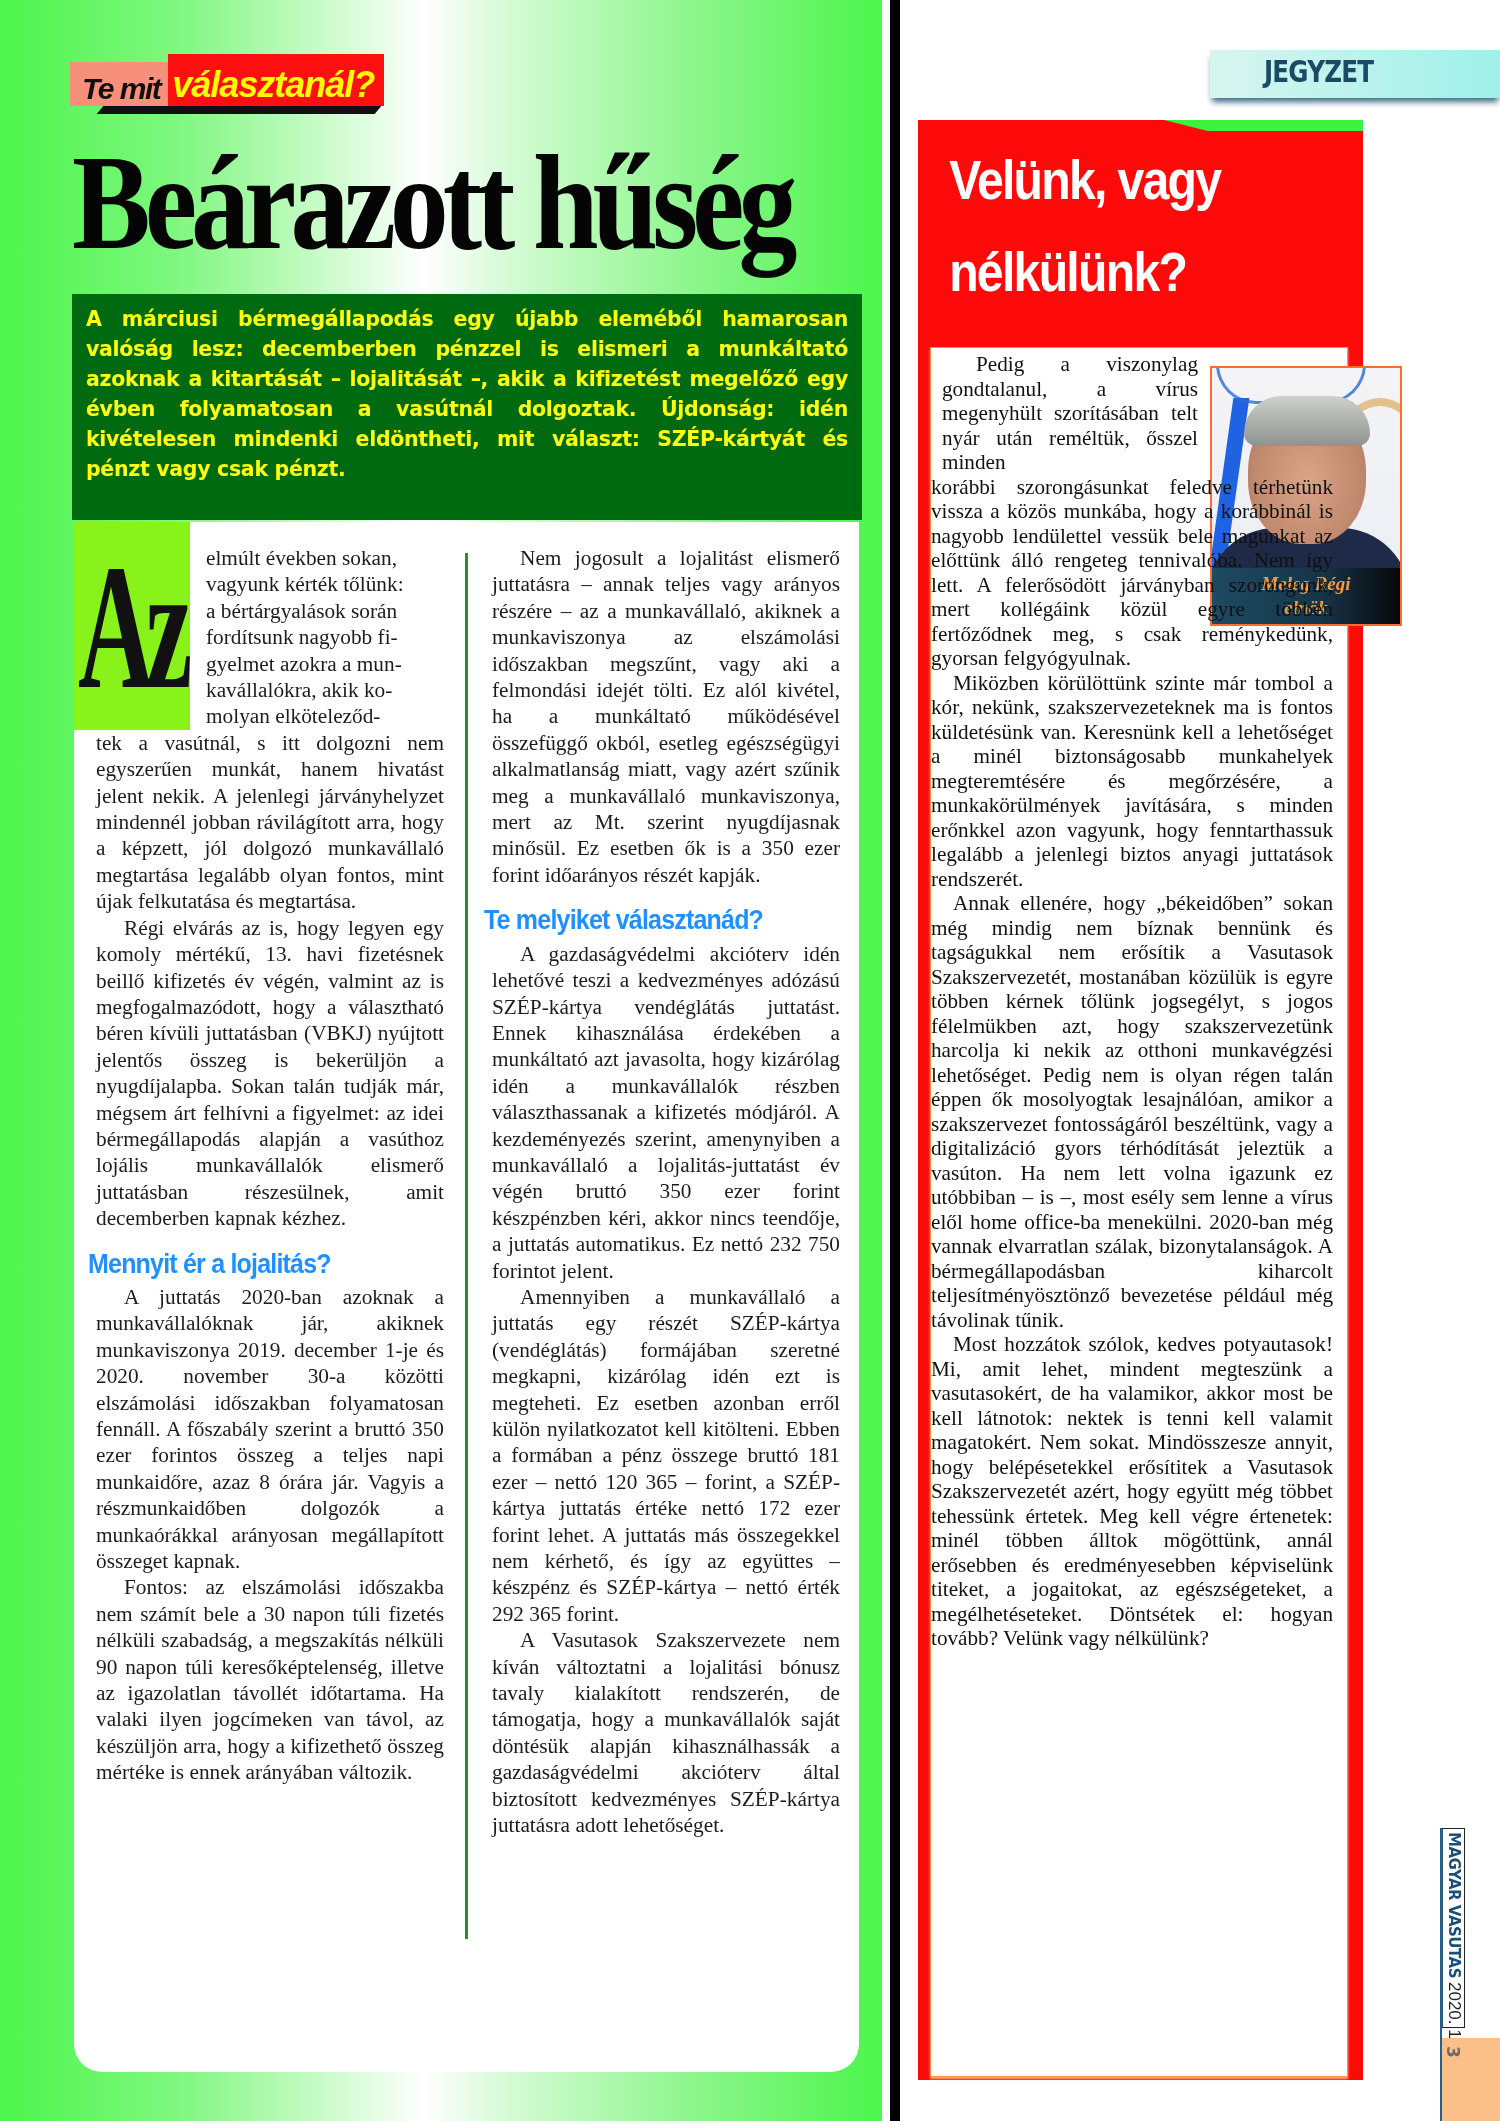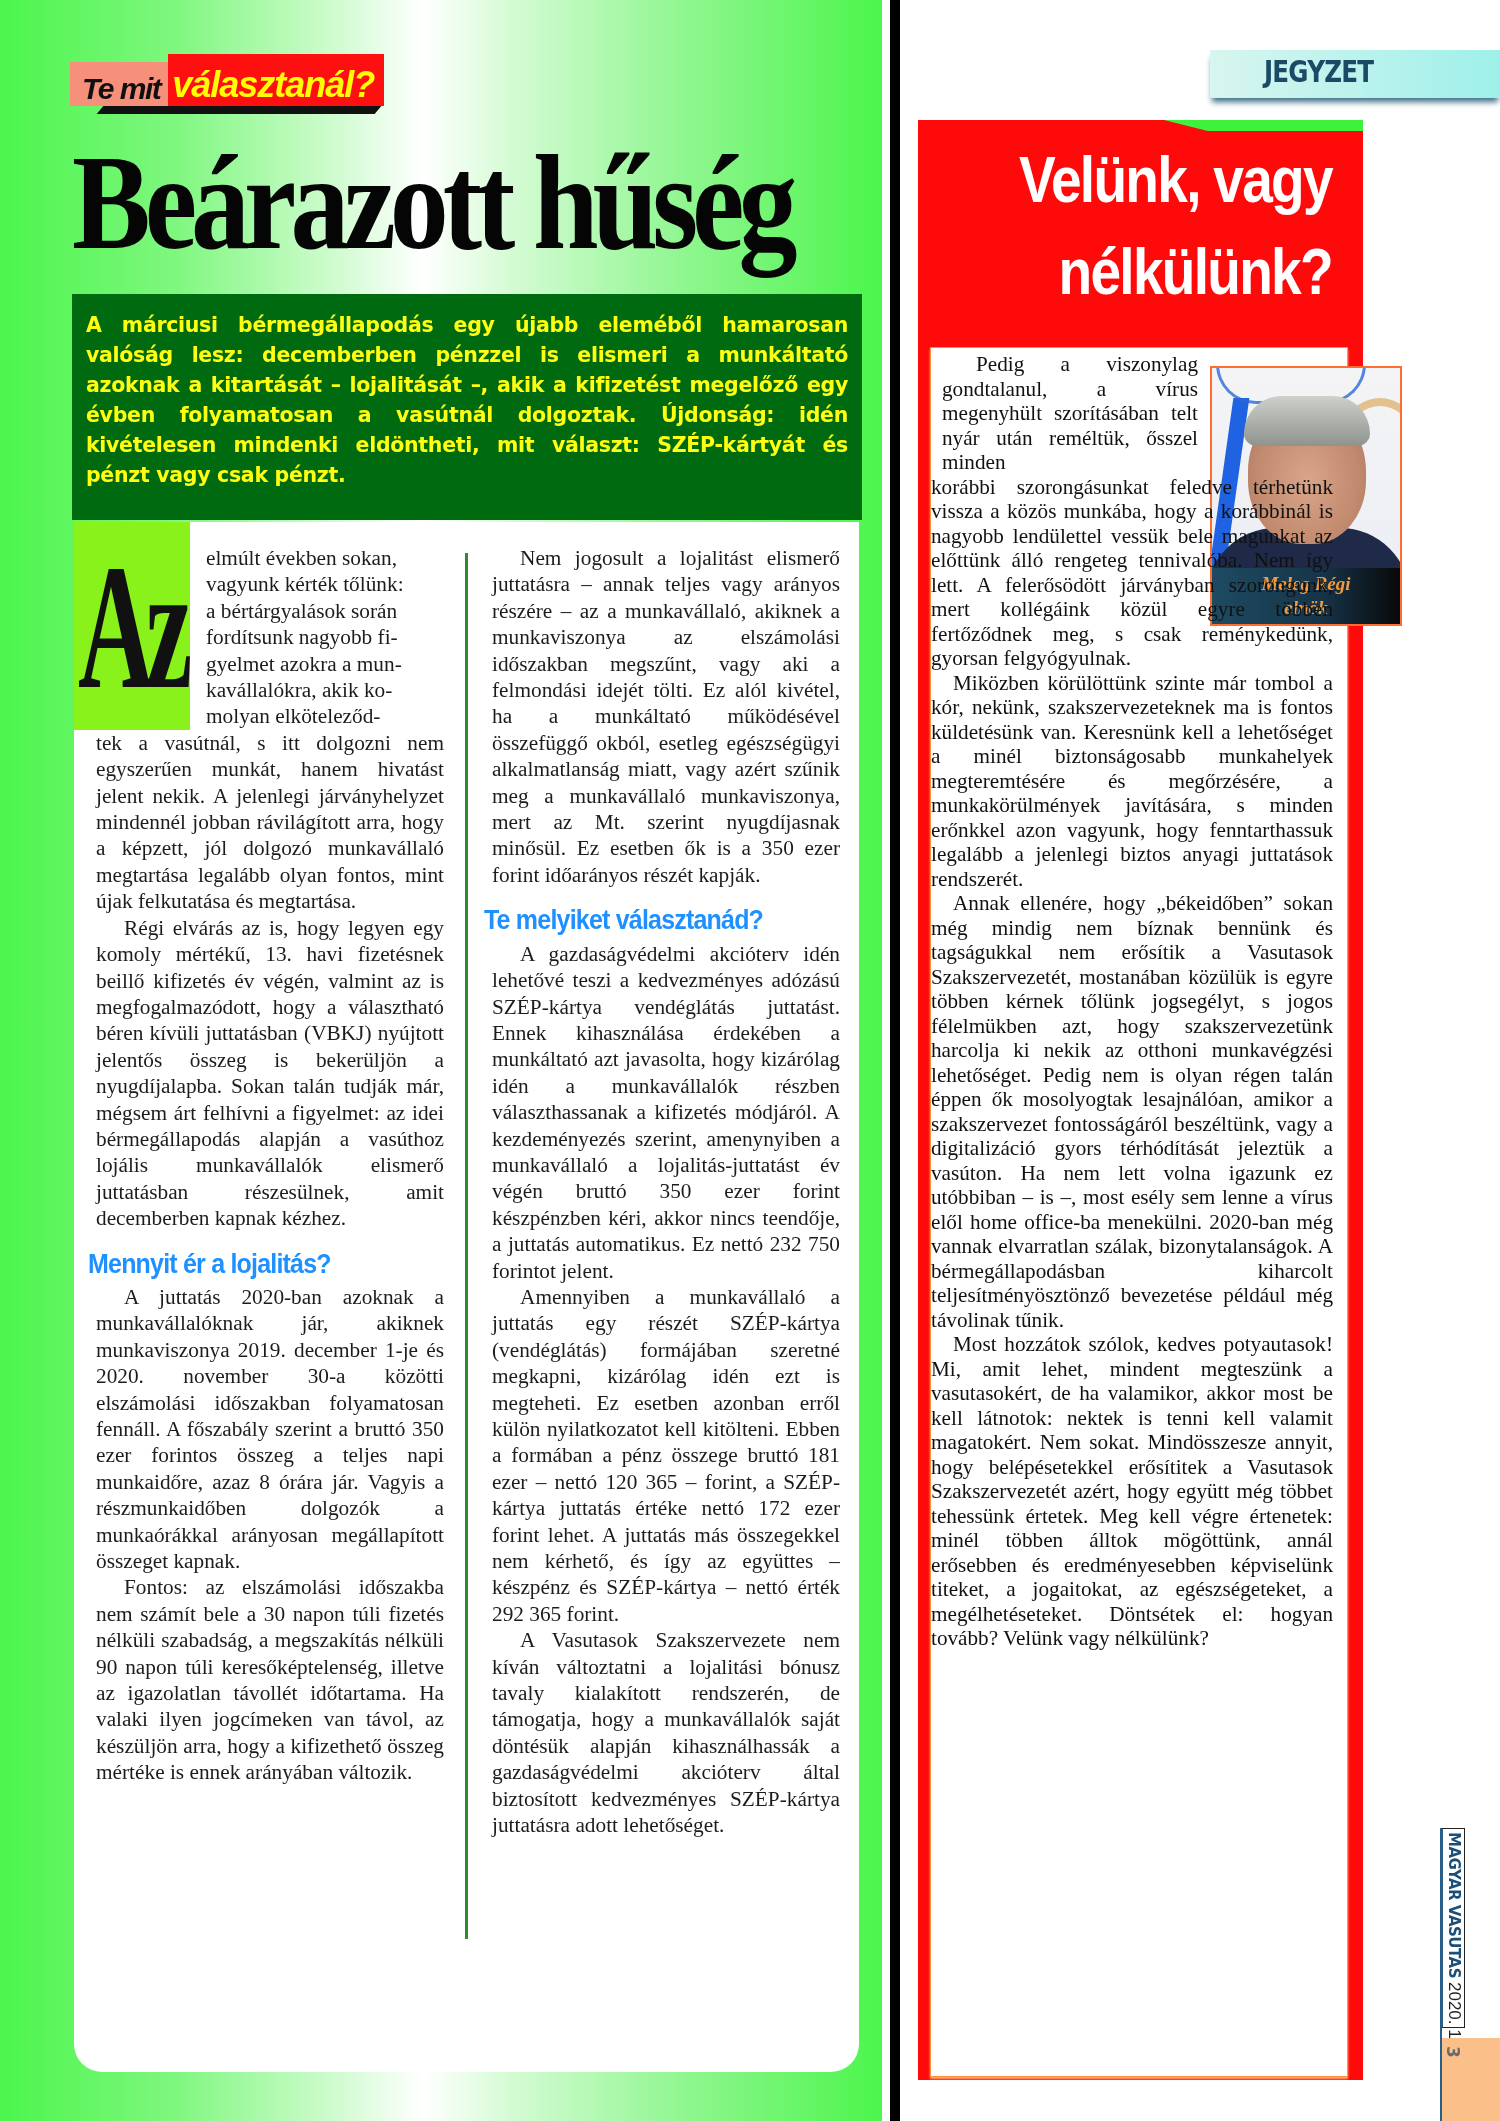--- a/index.html
+++ b/index.html
@@ -15,21 +15,21 @@
   .kicker-shadow { position: absolute; left: 100px; top: 106px; width: 278px; height: 8px; background: #111; transform: skewX(-40deg); }
   .kicker-a { background: #f7907a; color: #111; font-family: "Liberation Sans", sans-serif; font-weight: bold; font-style: italic;
     font-size: 30px; padding: 10px 8px 0 12px; letter-spacing: -1.5px; }
   .kicker-b { background: #ff1010; color: #ffff00; font-family: "Liberation Sans", sans-serif; font-weight: bold; font-style: italic;
     font-size: 36px; padding: 10px 10px 0 4px; letter-spacing: -1px; }
   .headline { position: absolute; left: 72px; top: 128px; width: 800px; font-family: "Liberation Serif", serif; font-weight: bold;
     font-size: 118px; letter-spacing: -6px; color: #050505; line-height: 1.1; transform: scaleY(1.15); transform-origin: top left; white-space: nowrap; }
   .lead {
     position: absolute; left: 72px; top: 294px; width: 790px; height: 226px; background: #006a10;
     color: #ffff10; font-family: "DejaVu Sans", sans-serif; font-weight: bold; font-size: 20.5px; line-height: 30px;
-    padding: 16px 14px; text-align: justify; letter-spacing: -0.3px;
+    padding: 10px 14px; text-align: justify; letter-spacing: -0.3px;
   }
   .body-box {
     position: absolute; left: 74px; top: 522px; width: 785px; height: 1550px; background: #fff;
     border-radius: 0 0 28px 28px;
   }
   .dropcap {
     position: absolute; left: 74px; top: 522px; width: 116px; height: 208px; background: #88f21a;
     font-family: "Liberation Serif", serif; font-size: 170px; line-height: 200px; font-weight: bold;
     letter-spacing: -14px; color: #111; padding-left: 4px; transform-origin: left top;
   }
@@ -55,22 +55,22 @@
   .section-tag {
     position: absolute; left: 1210px; top: 50px; width: 290px; height: 48px;
     background: linear-gradient(90deg, #d8f5ef 0%, #9ff0ea 100%);
     box-shadow: 0 6px 6px -2px #3d6d86;
   }
   .section-tag span { position: absolute; left: 54px; top: 4px; font-family: "DejaVu Sans", sans-serif; font-weight: bold;
     font-size: 30px; color: #1b4a66; letter-spacing: -1px; transform: scaleX(0.82); transform-origin: left; display: inline-block; }
   .red-frame { position: absolute; left: 918px; top: 120px; width: 445px; height: 1960px; background: #ff0a0a; }
   .red-frame-accent { position: absolute; left: 1164px; top: 120px; width: 199px; height: 11px; background: #3df23d;
     clip-path: polygon(0 0, 100% 0, 100% 100%, 22% 100%); }
-  .red-title { position: absolute; left: 918px; top: 134px; width: 445px; text-align: right; color: #fff;
-    font-family: "Liberation Sans", sans-serif; font-weight: bold; font-size: 64px; line-height: 92px; letter-spacing: -2px; }
+  .red-title { position: absolute; left: 918px; top: 134px; width: 445px; text-align: left; color: #fff;
+    font-family: "Liberation Sans", sans-serif; font-weight: bold; font-size: 56px; line-height: 92px; letter-spacing: -2px; }
   .red-title span { display: block; transform: scaleX(0.86); }
   .editorial-box { position: absolute; left: 930px; top: 347px; width: 418px; height: 1730px; background: #fff;
     border: 1px solid #ff9340; box-shadow: 0 2px 2px #ffb070; }
   .ed-text { position: absolute; left: 930px; top: 352px; width: 403px; padding-left: 0; font-size: 21.2px; line-height: 24.5px;
     text-align: justify; color: #111; }
   .ed-text p { text-indent: 22px; }
   .ed-text p.noindent { text-indent: 0; }
   .ed-narrow { width: 268px; }
   .portrait { position: absolute; left: 1210px; top: 366px; width: 192px; height: 260px; border: 2px solid #ff6d2e;
     background: linear-gradient(180deg, #f4f4f6 0%, #e9edf3 100%); overflow: hidden; }

